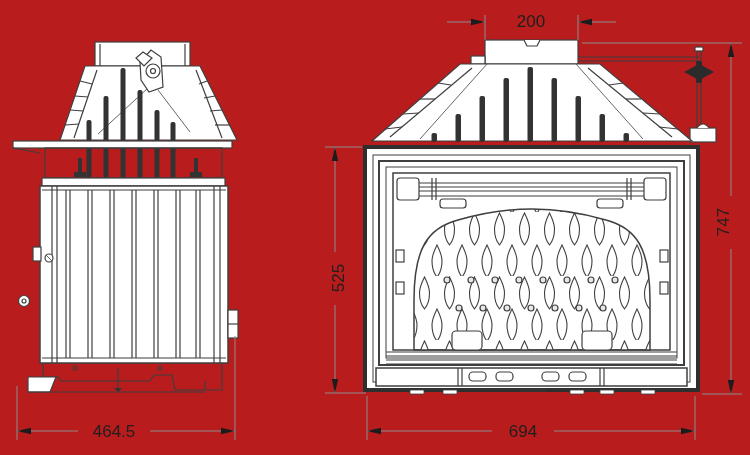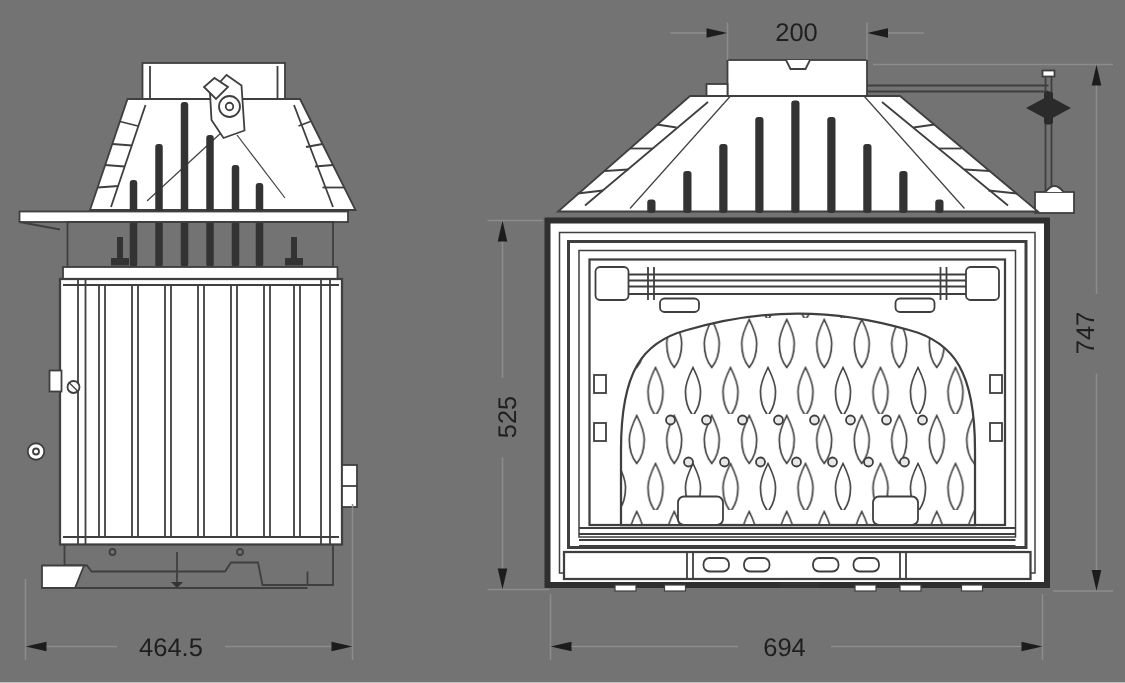--- a/index.html
+++ b/index.html
@@ -1,20 +1,20 @@
 <!DOCTYPE html>
 <html><head>
 <meta charset="utf-8">
 <style>
   html, body { margin: 0; padding: 0; background: #ffffff; }
   .canvas {
     position: relative;
     width: 750px;
     height: 455px;
-    background: #737373;
+    background: #b91c1c;
     font-family: "Liberation Sans", sans-serif;
     overflow: hidden;
   }
   svg { display: block; }
   .dim-text {
     font-family: "Liberation Sans", sans-serif;
     font-size: 17px;
     fill: #1f1f1f;
   }
 </style>

